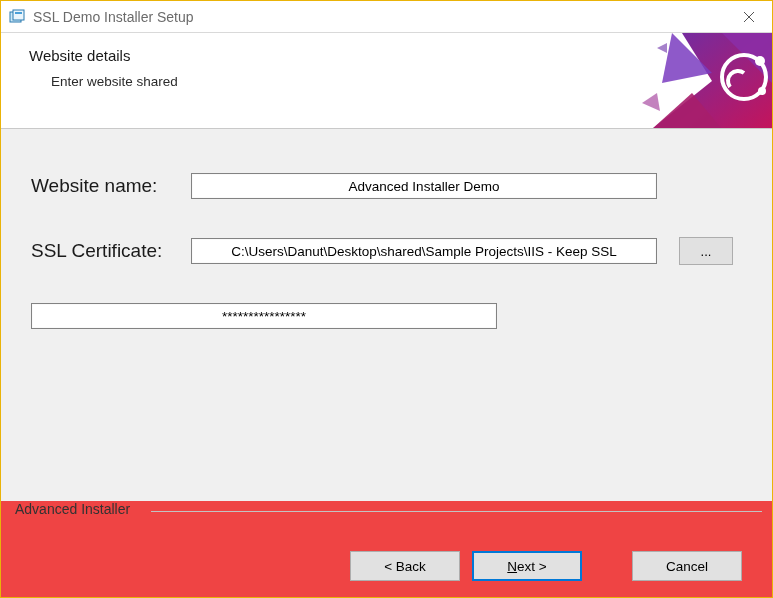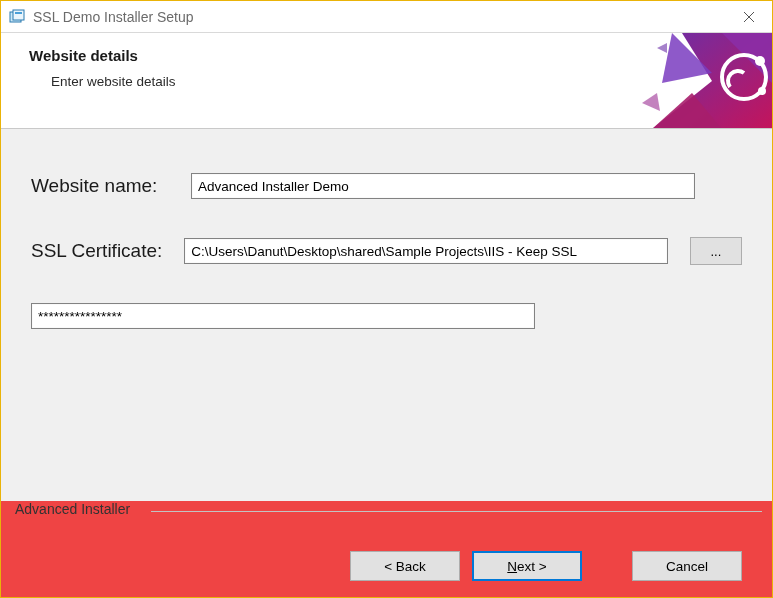--- a/index.html
+++ b/index.html
@@ -43,21 +43,21 @@
   }
   .header {
     position: relative;
     height: 96px;
     background: #fff;
     border-bottom: 1px solid #c9c9c9;
     padding: 14px 0 0 28px;
     overflow: hidden;
   }
   .header h1 {
-    margin:0; font-size:15px; font-weight:700; color:#1a1a1a;
+    margin:0; font-size:15px; font-weight:400; color:#1a1a1a;
   }
   .header .sub {
     margin: 10px 0 0 22px; font-size:13.5px; color:#2b2b2b;
   }
   .banner {
     position:absolute; right:0; top:0; width:170px; height:96px;
   }
   .content {
     flex:1;
     background:#f0f0f0;
@@ -72,21 +72,21 @@
   .row input[type=text], .row input[type=password] {
     height: 26px;
     border: 1px solid #828282;
     background: #fff;
     font-family: inherit;
     font-size: 13.5px;
     padding: 2px 6px;
     outline: none;
     box-shadow: inset 0 0 0 1px rgba(0,0,0,0.02);
   }
-  .row .field-wide { width: 504px; }
+  .row .field-wide { width: 466px; text-align: center; }
   .row .browse {
     width: 54px; height:28px;
     margin-left: 22px;
     background:#e1e1e1;
     border:1px solid #adadad;
     font-size:13px;
     cursor:pointer;
   }
   .footer-area {
     background:#ef4444;
@@ -137,21 +137,21 @@
     <div class="close">
       <svg width="12" height="12" viewBox="0 0 12 12">
         <line x1="1" y1="1" x2="11" y2="11" stroke="#555" stroke-width="1"></line>
         <line x1="11" y1="1" x2="1" y2="11" stroke="#555" stroke-width="1"></line>
       </svg>
     </div>
   </div>
 
   <div class="header">
     <h1>Website details</h1>
-    <div class="sub">Enter website details</div>
+    <div class="sub">Enter website shared</div>
     <div class="banner">
       <svg width="170" height="96" viewBox="0 0 170 96">
         <defs>
           <linearGradient id="g1" x1="0" y1="0" x2="1" y2="1">
             <stop offset="0%" stop-color="#6a2fa8"></stop>
             <stop offset="100%" stop-color="#c4145b"></stop>
           </linearGradient>
         </defs>
         <polygon points="80,0 170,0 170,96 50,96 110,48" fill="url(#g1)"></polygon>
         <polygon points="70,0 110,40 60,50" fill="#7a3cc0" opacity="0.85"></polygon>

